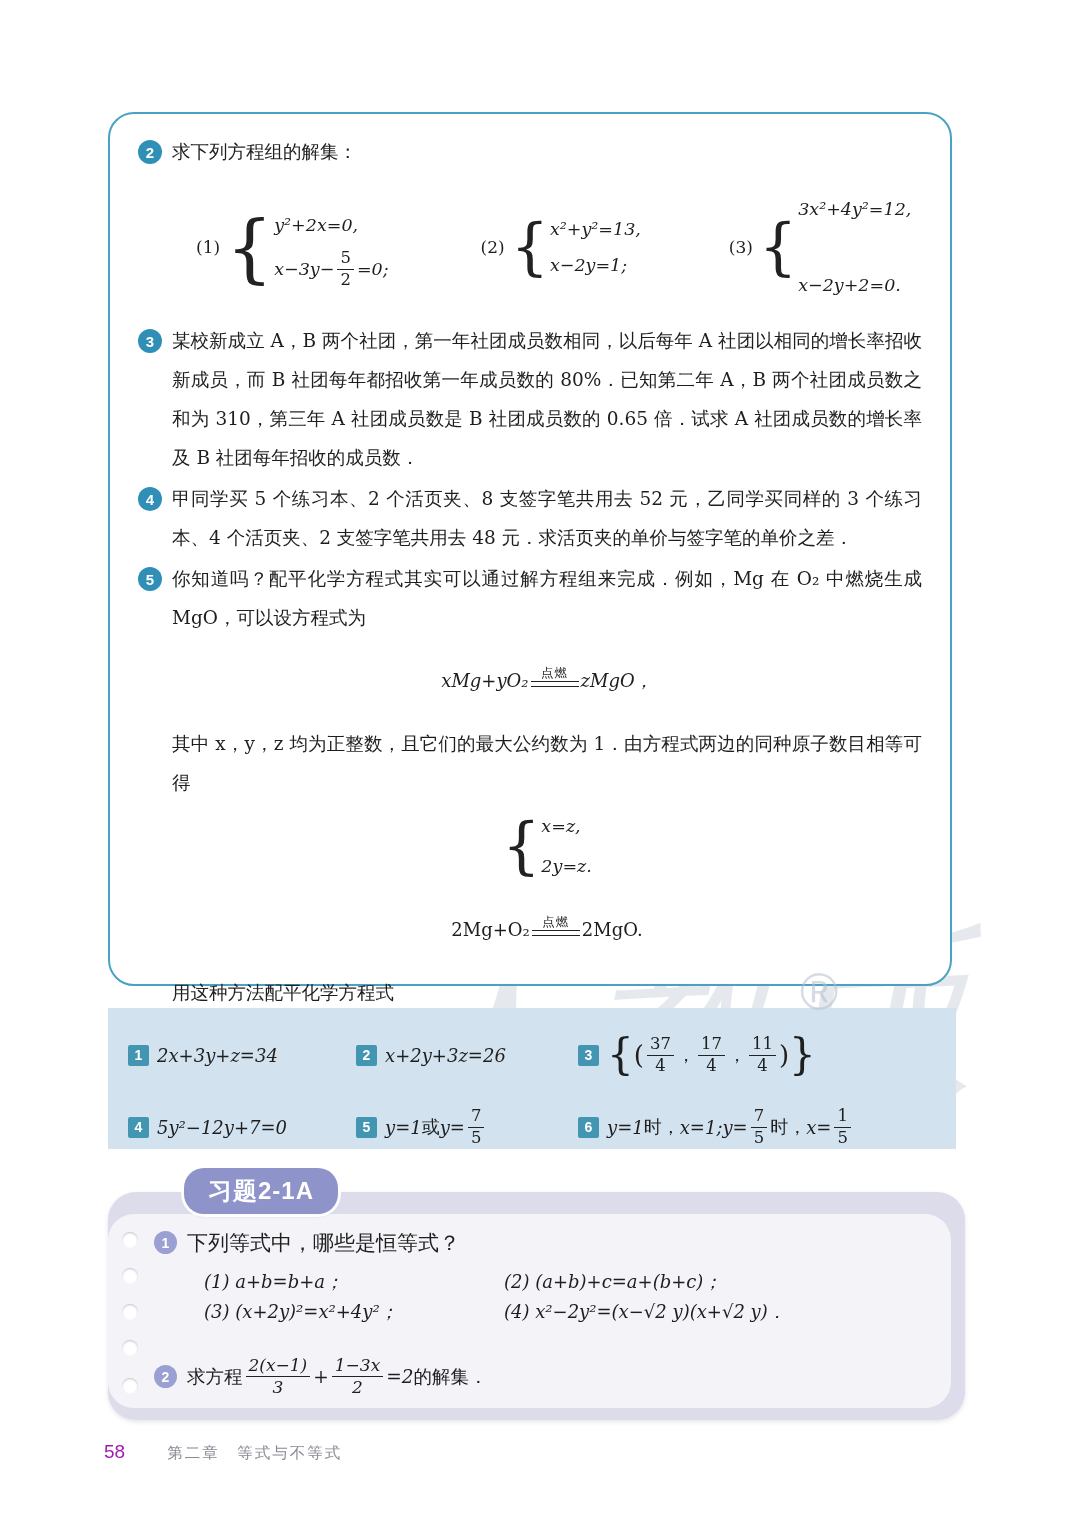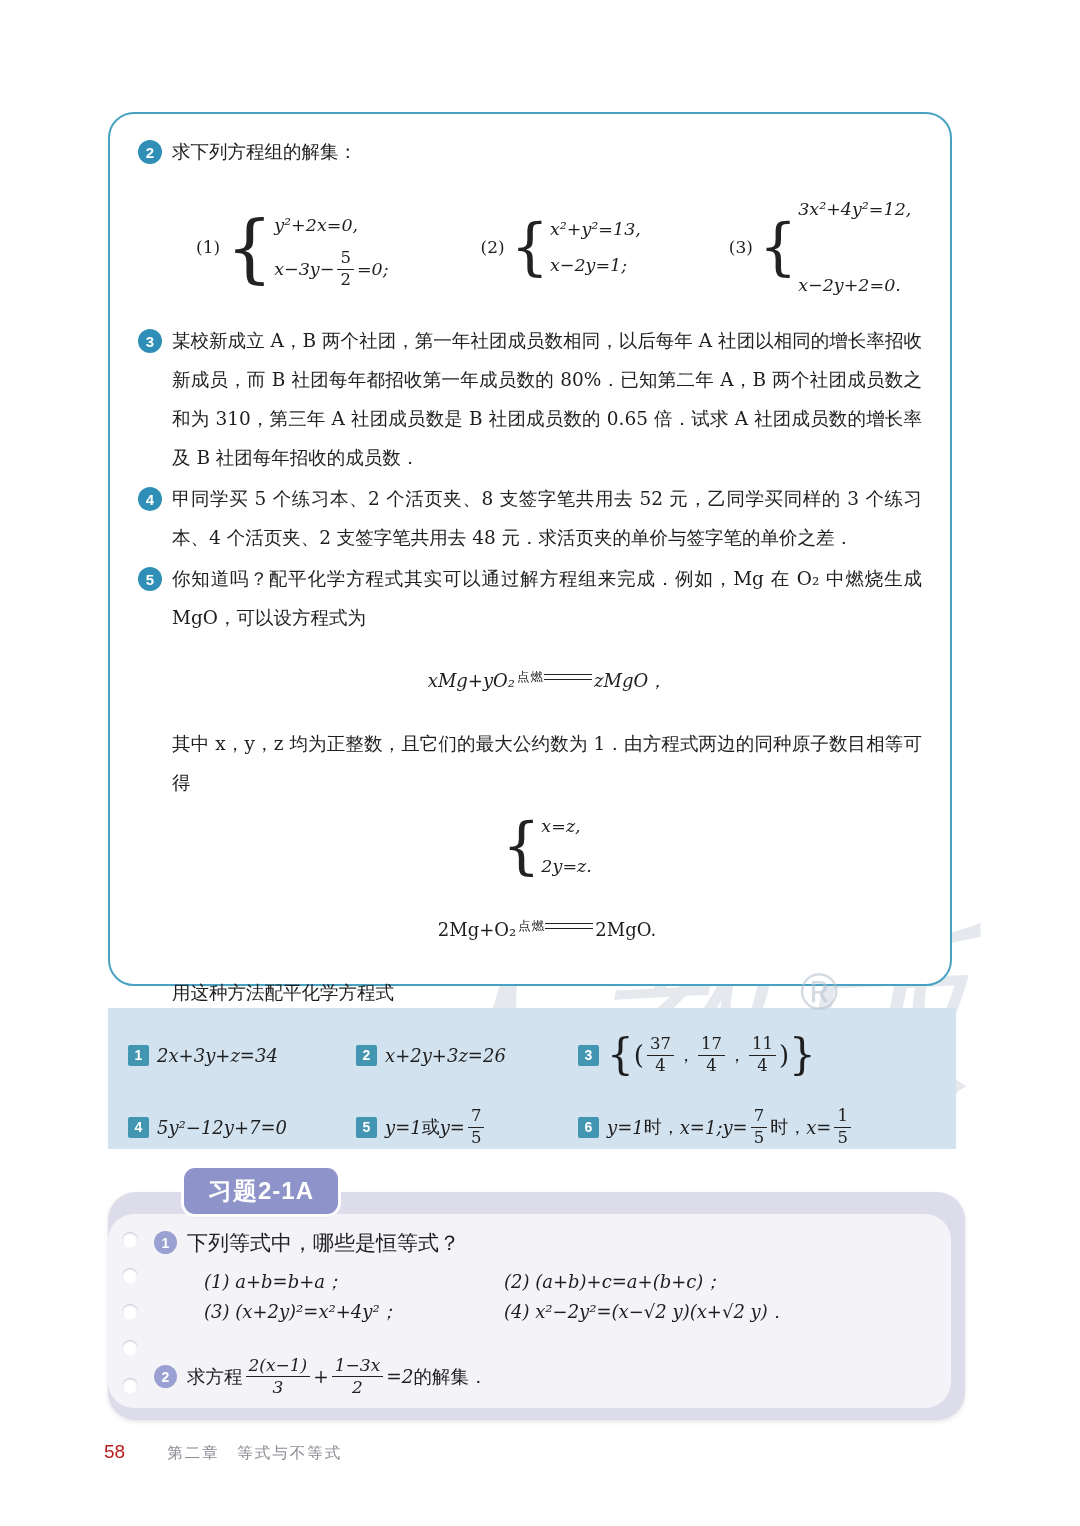--- a/index.html
+++ b/index.html
@@ -32,21 +32,21 @@
   .lines .mline{font-size:17.5px;line-height:30px;display:flex;align-items:center;}
   .lines.tall .mline{line-height:44px;}
   .m{font-style:italic;}
   
   .frac{display:inline-flex;flex-direction:column;align-items:center;vertical-align:middle;margin:0 3px;font-size:16.5px;}
   .frac .fn{border-bottom:1.4px solid #222;padding:0 3px;line-height:1.25;}
   .frac .fd{line-height:1.25;padding:0 3px;}
   
   .diseq{text-align:center;font-size:18px;margin:24px 0;}
   .diseq .inner{display:inline-flex;align-items:center;}
-  .rxn{display:inline-flex;flex-direction:row;align-items:center;margin:0 2px;position:relative;top:-4px;}
+  .rxn{display:inline-flex;flex-direction:column;align-items:center;margin:0 2px;position:relative;top:-4px;}
   .rxn .cond{font-size:12.5px;letter-spacing:1px;line-height:1.1;font-style:normal;}
   .rxn .bar{width:48px;height:4px;border-top:1.6px solid #222;border-bottom:1.6px solid #222;margin-top:1px;}
   .dis-sys{display:flex;justify-content:center;margin:4px 0 2px 0;}
   
   .ans-box{
     position:absolute;left:108px;top:1008px;width:848px;height:141px;
     background:#d2e2ef;z-index:2;padding:0 20px;box-sizing:border-box;
   }
   .ans-row{display:flex;align-items:center;height:70px;}
   .ans-item{display:inline-flex;align-items:center;font-size:18px;}
@@ -72,21 +72,21 @@
     position:absolute;left:108px;top:1192px;width:857px;height:228px;
     background:#dcdcea;border-radius:28px;z-index:3;
     box-shadow:0 2px 4px rgba(80,80,110,0.15);
   }
   .ex-sheet{
     position:absolute;left:0;top:22px;right:14px;bottom:12px;
     background:#f3f3f8;border-radius:26px 26px 26px 26px;
   }
   .ex-badge{
     position:absolute;left:76px;top:-24px;
-    background:#8e93c9;color:#fff;border-radius:11px;
+    background:#8e93c9;color:#fff;border-radius:20px;
     padding:7px 24px;font-family:"Liberation Sans",sans-serif;
     font-size:24px;font-weight:bold;letter-spacing:1px;
     box-shadow:0 0 0 3px rgba(255,255,255,0.95), 0 2px 3px rgba(100,100,140,0.35);
   }
   .hole{
     position:absolute;width:16px;height:16px;border-radius:50%;background:#fff;
     left:14px;box-shadow:inset 0 1px 2px rgba(120,120,150,0.45);
   }
   .ex-prob{display:flex;position:absolute;left:46px;right:20px;}
   .ex-pnum{
@@ -94,21 +94,21 @@
     background:#9aa0d2;color:#fff;font-family:"Liberation Sans",sans-serif;
     font-size:14px;font-weight:bold;display:flex;align-items:center;justify-content:center;
     margin:3px 10px 0 0;
   }
   .ex-text{font-size:21px;line-height:30px;}
   .ex-items{position:absolute;left:96px;font-size:18px;}
   .ex-items .it2{position:absolute;left:300px;top:0;white-space:nowrap;}
   .ex-p2line{display:inline-flex;align-items:center;font-size:18.5px;}
   
   .footer{position:absolute;left:104px;top:1441px;display:flex;align-items:baseline;z-index:2;}
-  .footer .pg{font-family:"Liberation Sans",sans-serif;font-size:19px;color:#b91c1c;}
+  .footer .pg{font-family:"Liberation Sans",sans-serif;font-size:19px;color:#a21caf;}
   .footer .ch{font-size:15.5px;color:#8a8a94;margin-left:42px;letter-spacing:2px;}
 </style>
 </head>
 <body>
 
 <div class="wm">人教版</div>
 <div class="wm-reg">®</div>
 
 <div class="main-box">
 

